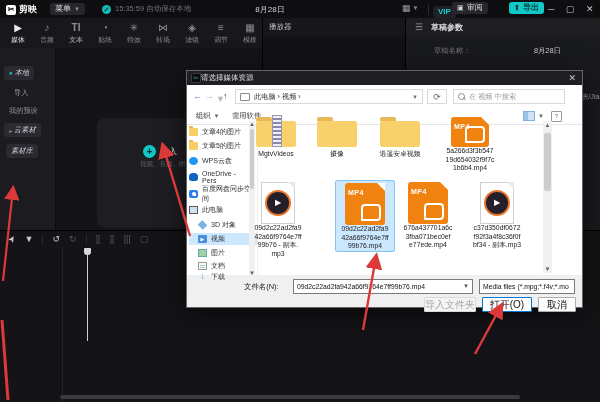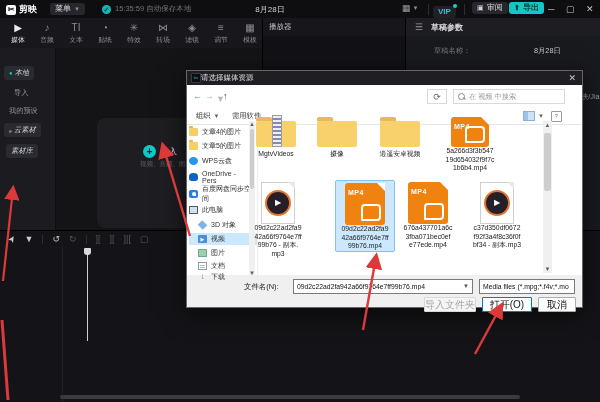--- a/index.html
+++ b/index.html
@@ -13,21 +13,21 @@
   .chip{background:#26262c;border-radius:3px;color:#d6d6da;font-size:8px;line-height:12px;padding:0 5px;height:12px;display:flex;align-items:center;gap:3px;}
   #menu-chip{left:50px;top:3px;}
   .caret{font-size:6px;color:#8a8a90;}
   #autosave{left:102px;top:4px;display:flex;align-items:center;gap:4px;color:#73737a;font-size:7.5px;}
   .save-dot{display:inline-block;width:9px;height:9px;border-radius:50%;background:#12b9b9;color:#063030;font-size:7px;line-height:9px;text-align:center;font-weight:bold;}
   #draft-title-top{left:240px;top:4px;width:60px;text-align:center;color:#cfcfd4;font-size:8px;}
   #layout-btn{left:402px;top:3px;color:#9a9aa2;font-size:9px;display:flex;gap:2px;align-items:center;}
   .vdiv{width:1px;height:11px;background:#2c2c31;top:4px;}
   #vip-chip{left:433px;top:6px;background:#202027;color:#17cfcf;font-weight:bold;position:absolute;}
   .vip-dot{position:absolute;right:-1px;top:-2px;width:4px;height:4px;border-radius:50%;background:#17cfcf;}
-  #review-chip{left:472px;top:2px;position:absolute;}
+  #review-chip{left:452px;top:2px;position:absolute;}
   #export-chip{left:509px;top:2px;position:absolute;background:#12c7c7;color:#083a3a;font-weight:bold;}
   .winctl{color:#c6c6cb;font-size:9px;top:4px;}
   
   #media-panel{left:0;top:18px;width:262px;height:212px;background:#18181c;}
   .tab{position:absolute;top:3px;width:28px;text-align:center;color:#8b8b93;cursor:default;}
   .tab .ticon{display:block;font-size:10px;height:13px;line-height:13px;}
   .tab .tlabel{display:block;font-size:6.8px;margin-top:1px;}
   .tab.active{color:#e9e9ee;}
   .tab.active .ticon{color:#e9e9ee;}
   #sidebar{left:0;top:30px;width:55px;height:182px;background:#1b1b20;border-right:1px solid #0c0c0f;}
@@ -179,21 +179,21 @@
 
   <div id="media-panel" class="abs">
     <div class="tab active" style="left:4px;">
         <span class="ticon">▶</span>
         <span class="tlabel">媒体</span>
       </div>
     <div class="tab" style="left:33px;">
         <span class="ticon">♪</span>
         <span class="tlabel">音频</span>
       </div>
-    <div class="tab" style="left:62px;">
+    <div class="tab" style="left:62px;font-weight:bold;">
         <span class="ticon">TI</span>
         <span class="tlabel">文本</span>
       </div>
     <div class="tab" style="left:91px;">
         <span class="ticon">◔</span>
         <span class="tlabel">贴纸</span>
       </div>
     <div class="tab" style="left:120px;">
         <span class="ticon">✳</span>
         <span class="tlabel">特效</span>
@@ -289,20 +289,25 @@
       <span id="dlg-title">请选择媒体资源</span>
       <span id="dlg-close">✕</span>
     </div>
     <div id="dlg-white" class="abs"></div>
 
     <div id="addr-row" class="abs">
       <span class="nav" style="left:6px;">←</span>
       <span class="nav dis" style="left:18px;">→</span>
       <span class="nav dis caret" style="left:29px;top:7px;">▼</span>
       <span class="nav up" style="left:36px;">↑</span>
+      <div id="breadcrumb-box" class="box">
+        <span class="mini-pc"></span>
+        <span>此电脑 › 视频 ›</span>
+        <span class="bc-caret">▼</span>
+      </div>
       <div id="refresh-box" class="box">
           <span>⟳</span>
         </div>
       <div id="search-box" class="box">
         <span class="search-glyph"></span>
         <span>在 视频 中搜索</span>
       </div>
     </div>
 
     <div id="tool-row" class="abs">

